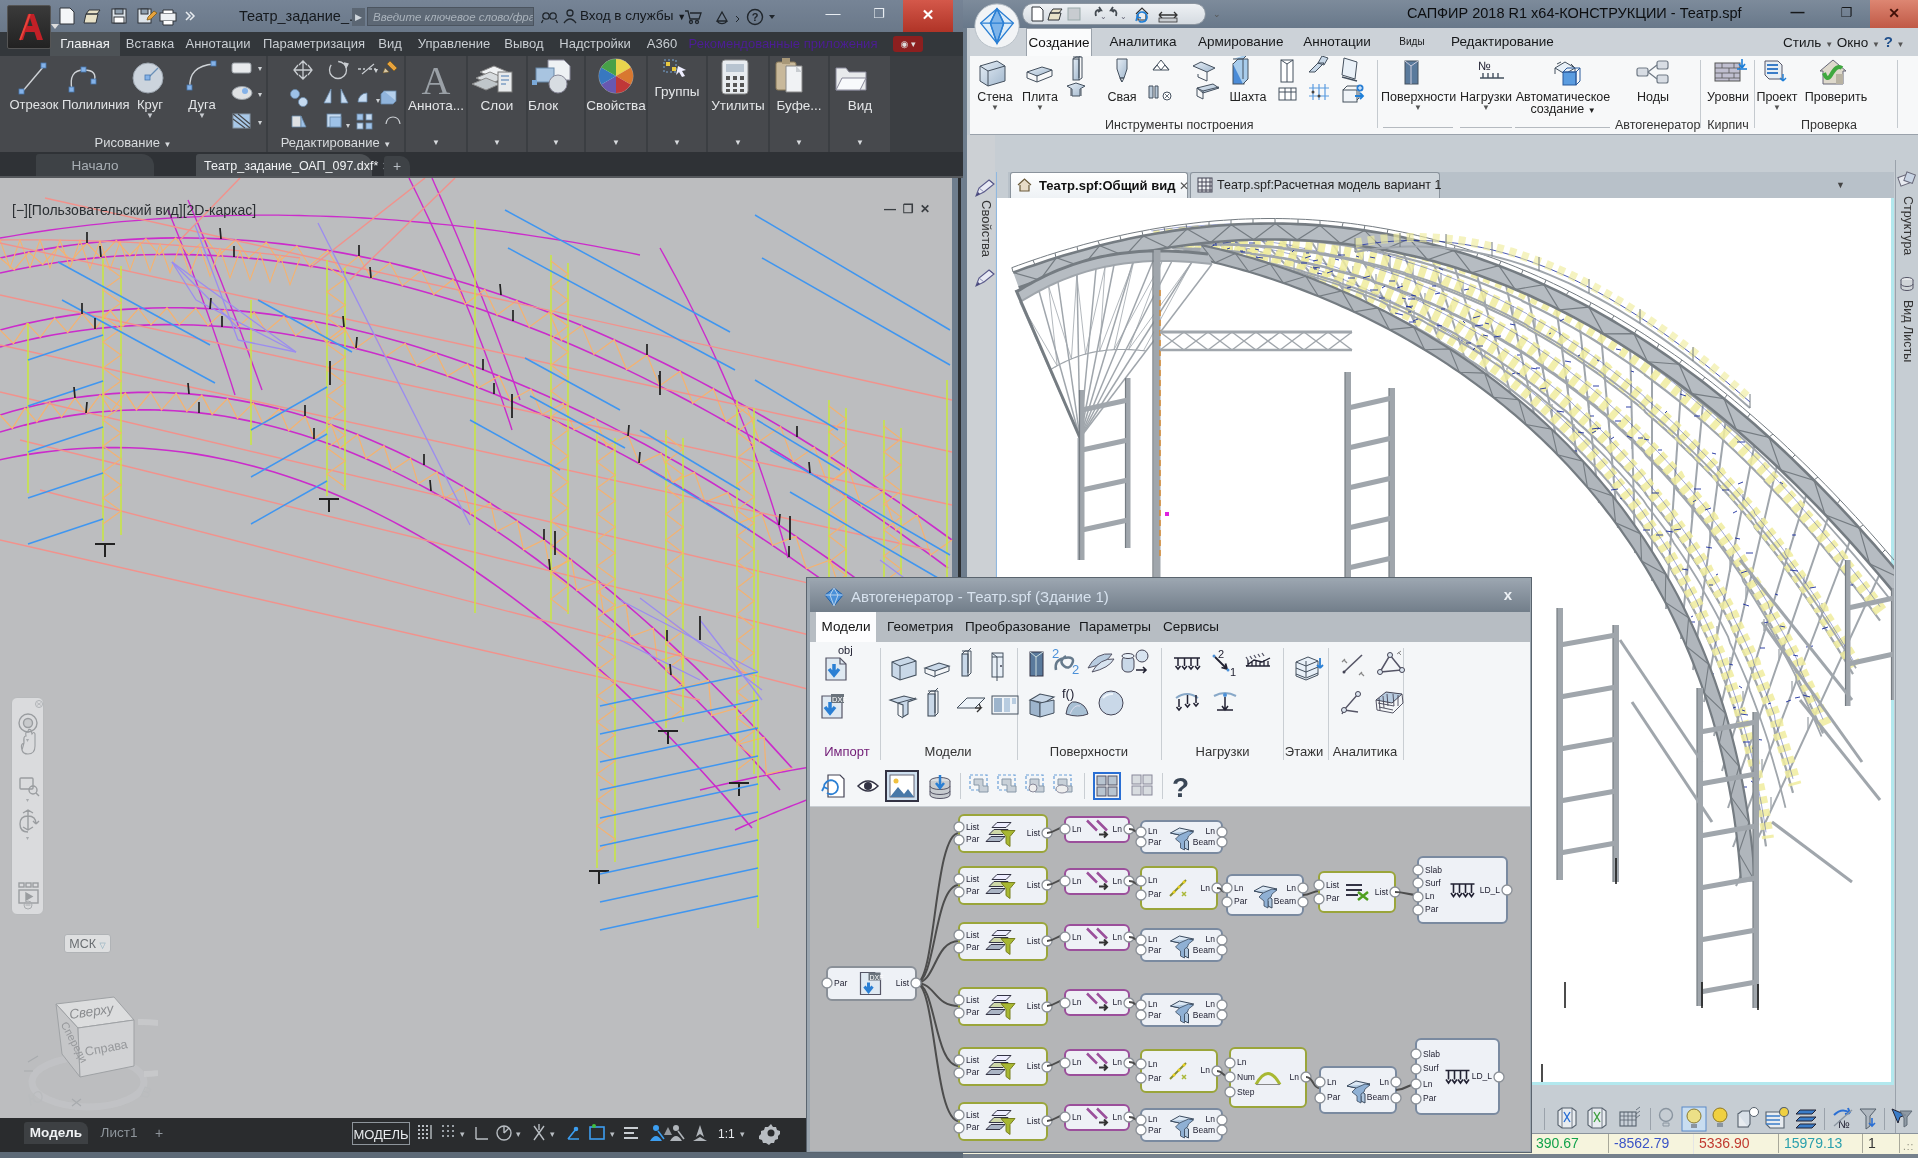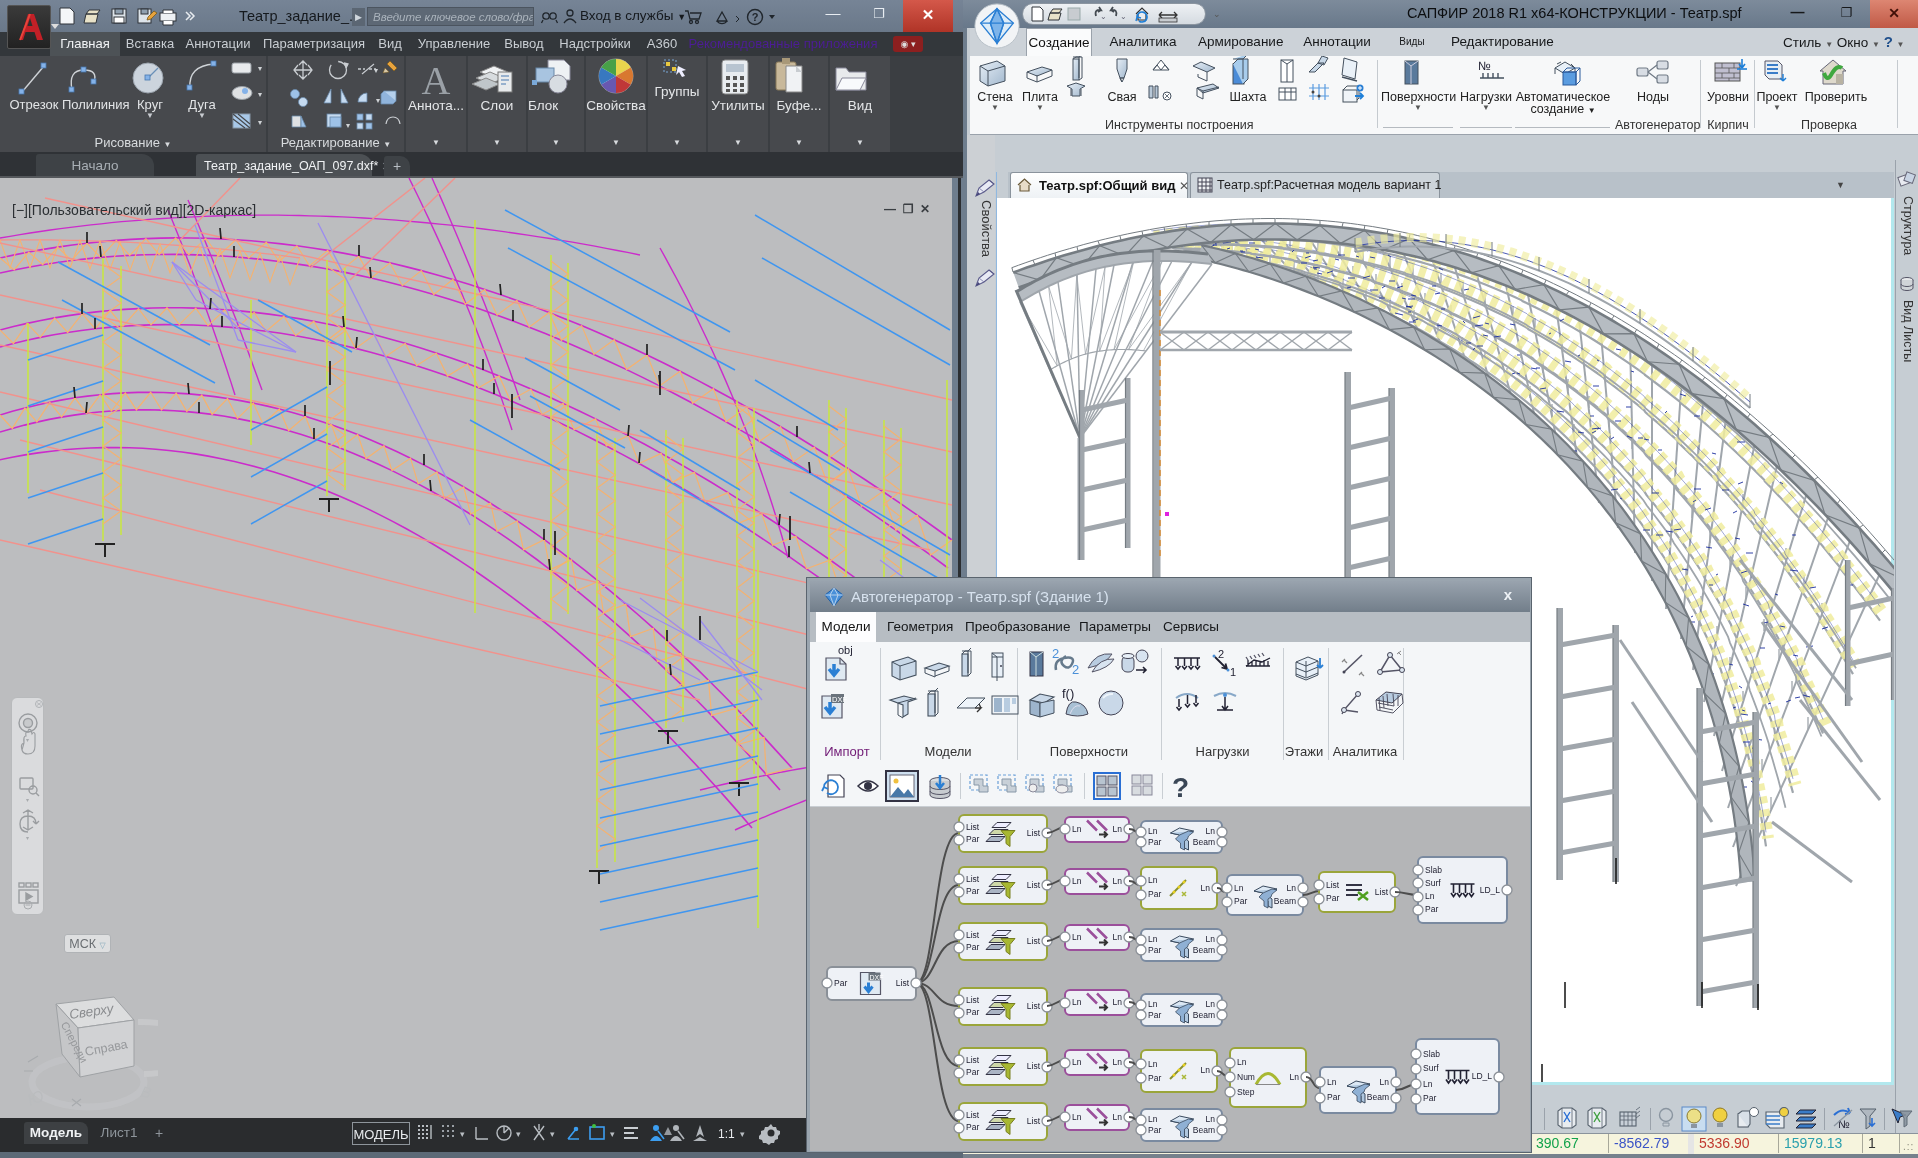--- a/index.html
+++ b/index.html
@@ -1229,21 +1229,21 @@
 <path d="M14 11 v8 m-3 -3 l3 3 3 -3" stroke="#2a6fd4" stroke-width="1.6" fill="none"></path>
 </g>
 <rect x="344" y="2" width="1" height="22" fill="#9aa2ab"></rect>
 <g transform="translate(350,1)">
 <path d="M2 2 l6 14 2 -6 6 -2 z" fill="#3a7cc8" stroke="#223"></path>
 <path d="M10 4 h12 l-5 6 v8 l-3 2 v-9 z" fill="#8a95a0" stroke="#55606c" opacity="0.9"></path>
 </g>
 </svg>
 <div style="position:absolute;left:963px;top:1133px;width:955px;height:21px;background:#f6f4dd;border-top:1px solid #8a939c"></div>
 <div style="position:absolute;left:1531px;top:1134px;width:78px;height:19px;border-right:1px solid #a8a89a;font-size:14px;color:#12a24b;line-height:19px;padding-left:5px">390.67</div>
-<div style="position:absolute;left:1609px;top:1134px;width:85px;height:22px;border-right:6px solid #e5e5e5;font-size:14px;color:#3b53c6;line-height:19px;padding-left:5px">-8562.79</div>
+<div style="position:absolute;left:1609px;top:1134px;width:85px;height:22px;border-right:1px solid #e5e5e5;font-size:14px;color:#3b53c6;line-height:19px;padding-left:5px">-8562.79</div>
 <div style="position:absolute;left:1694px;top:1134px;width:85px;height:19px;border-right:1px solid #a8a89a;font-size:14px;color:#c03a30;line-height:19px;padding-left:5px">5336.90</div>
 <div style="position:absolute;left:1779px;top:1134px;width:84px;height:19px;border-right:1px solid #a8a89a;font-size:14px;color:#2ba0ad;line-height:19px;padding-left:5px">15979.13</div>
 <div style="position:absolute;left:1863px;top:1134px;width:37px;height:19px;border-right:1px solid #a8a89a;font-size:14px;color:#333;line-height:19px;padding-left:5px">1</div>
 <div style="position:absolute;left:1903px;top:1141px;width:14px;height:12px;color:#8a8a7a;font-size:10px;letter-spacing:1px">.::</div>
 <div style="position:absolute;left:963px;top:1154px;width:955px;height:4px;background:#76818c"></div>
 <div style="position:absolute;left:806px;top:577px;width:726px;height:576px;background:#b5b6b8;border:1px solid #5a646e;box-shadow:0 0 0 3px #9aa5af inset;overflow:hidden">
     <div style="position:absolute;left:3px;top:3px;width:720px;height:31px;background:linear-gradient(#99a3ae,#727e8a)"></div>
     <svg style="position:absolute;left:17px;top:9px" width="20" height="20" viewBox="0 0 20 20">
 <path d="M10 1 L19 8 L10 19 L1 8 Z" fill="#4a90d8" stroke="#1e5fa8"></path>
 <path d="M1 8 h18 M10 1 l-4 7 4 11 4 -11 z" stroke="#cfe0f0" stroke-width="0.8" fill="none"></path>

